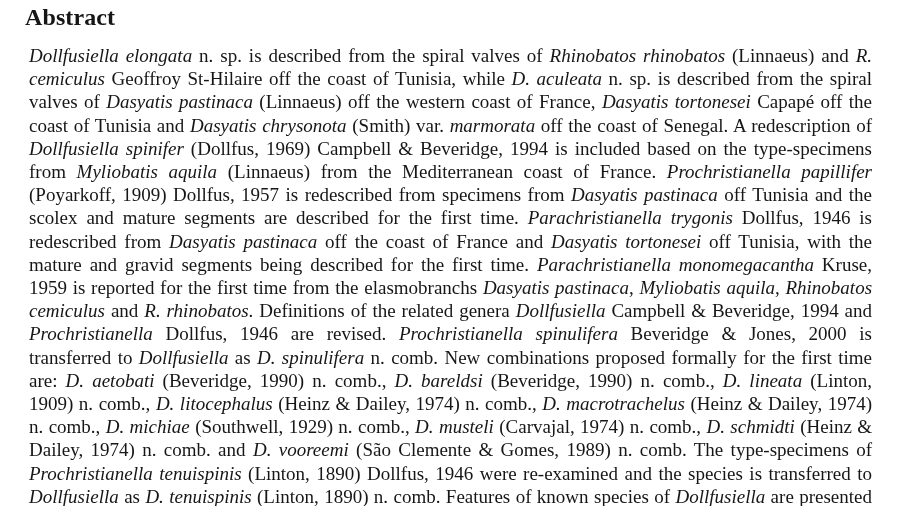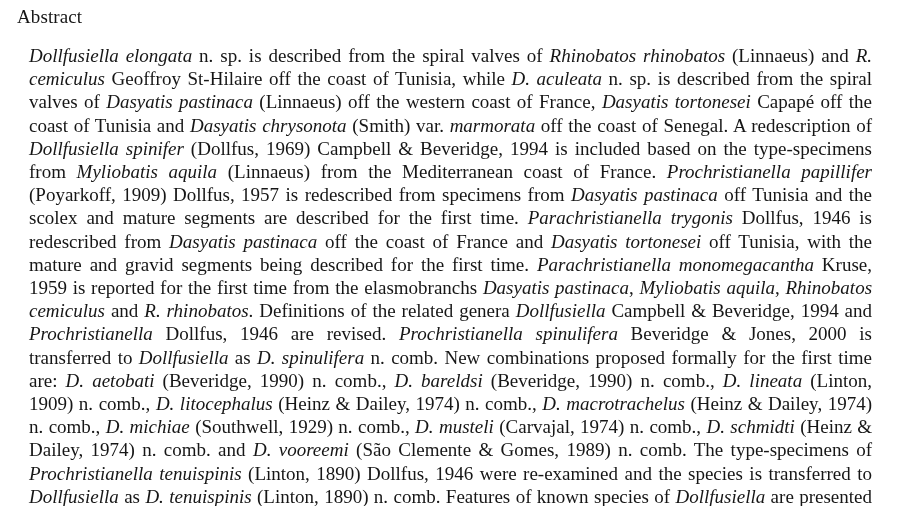--- a/index.html
+++ b/index.html
@@ -11,23 +11,23 @@
     width: 900px;
     height: 506px;
     box-sizing: border-box;
     background: #ffffff;
     padding: 6px 12px 0 13px;
     overflow: hidden;
     font-family: "Liberation Serif", "DejaVu Serif", serif;
     color: #161616;
   }
   .abstract-heading {
-    font-size: 19px;
-    font-weight: normal;
-    margin: 0 0 11px 4px;
+    font-size: 24px;
+    font-weight: bold;
+    margin: 0 0 11px 12px;
     line-height: 22px;
     letter-spacing: 0.1px;
   }
   .abstract-body {
     font-size: 19px;
     line-height: 23.2px;
     text-align: justify;
     margin: 16px;
     word-spacing: 0.5px;
   }

